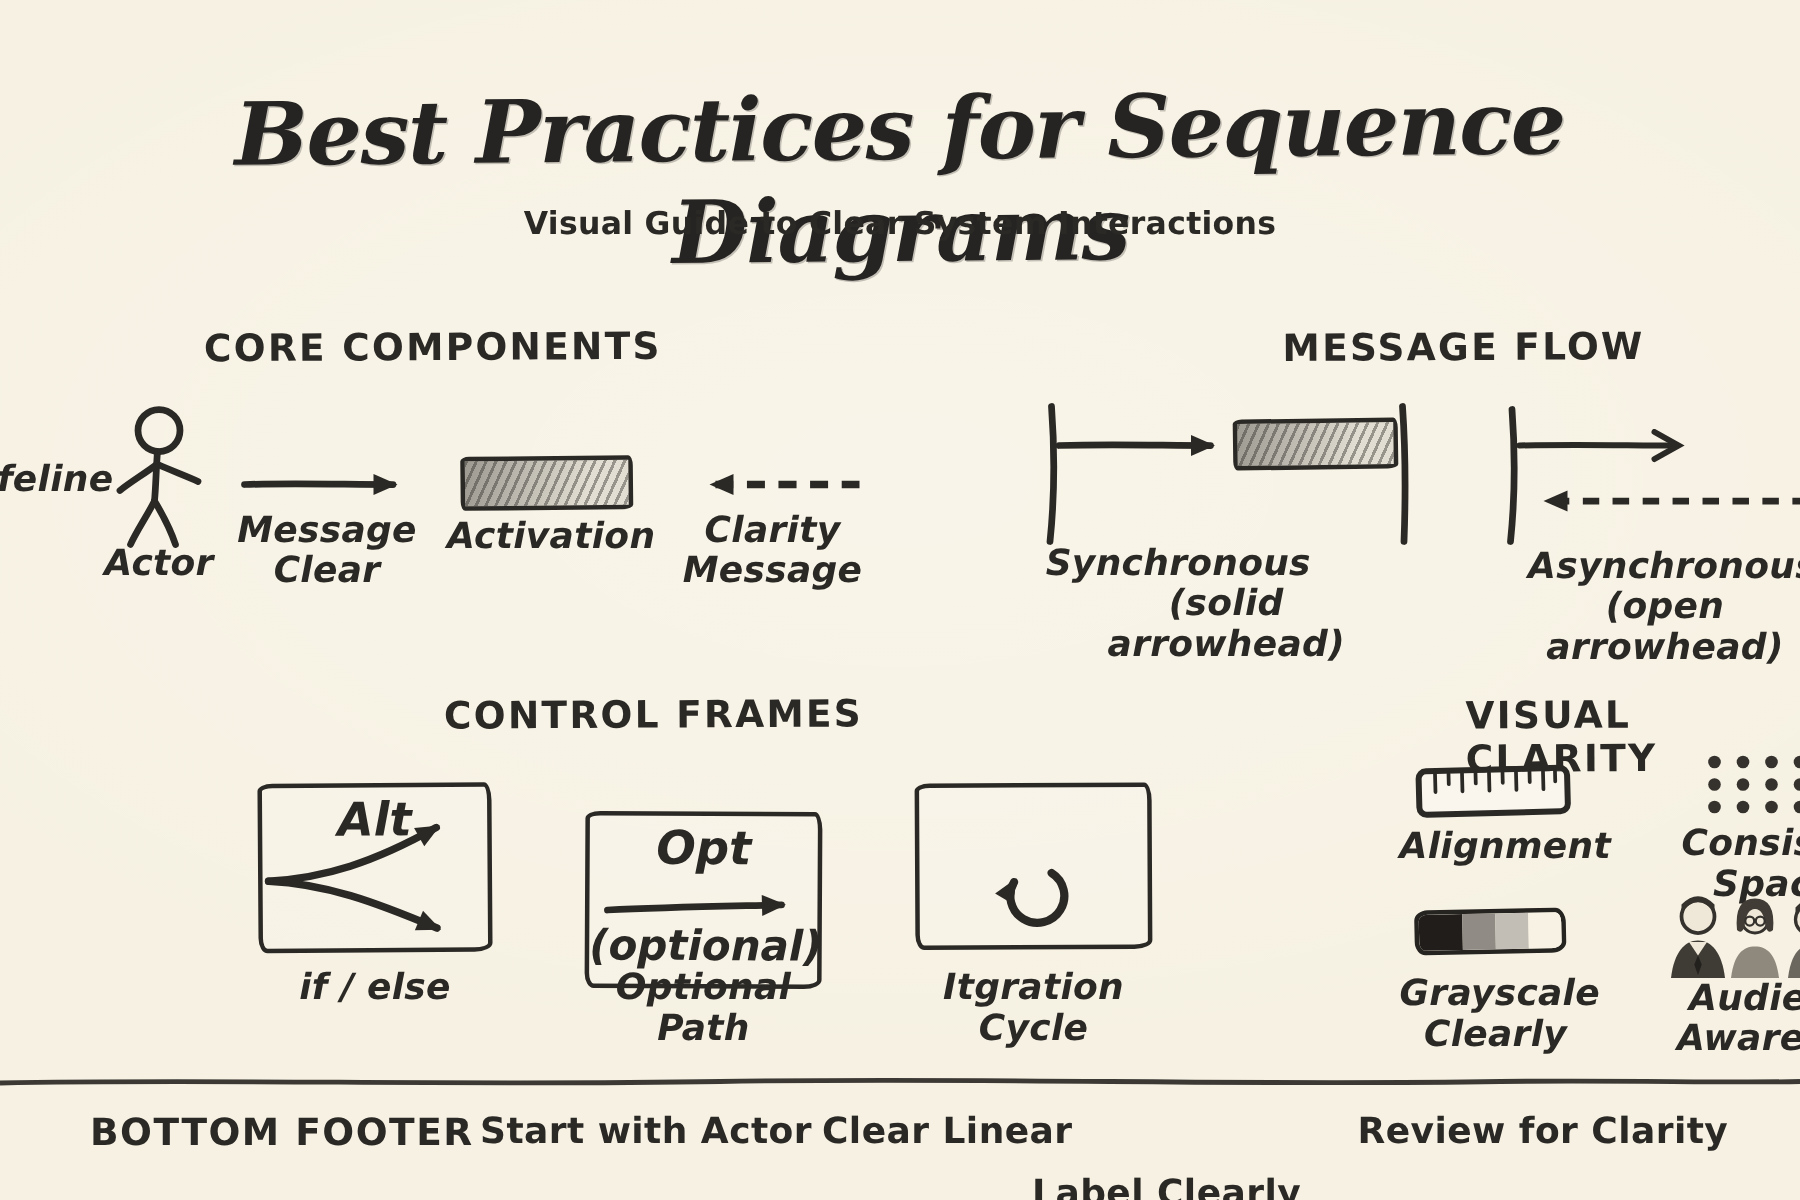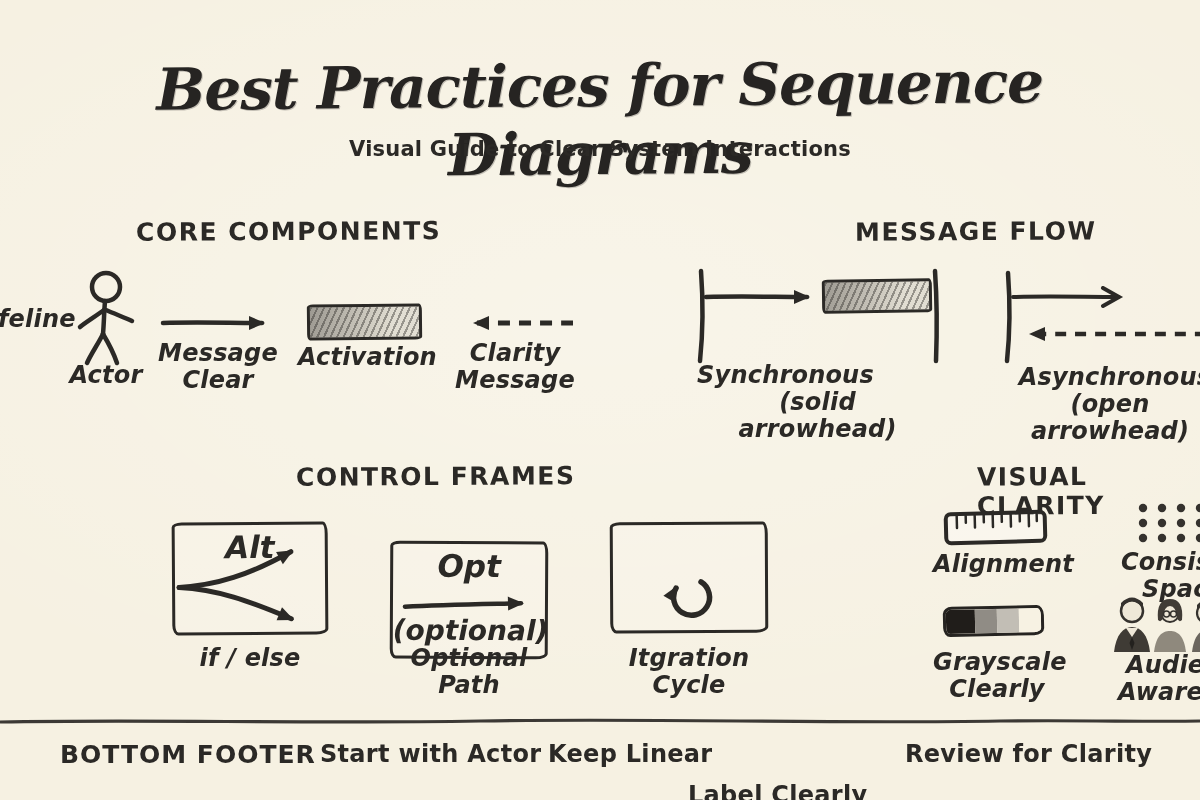--- a/index.html
+++ b/index.html
@@ -227,17 +227,17 @@
     <path d="M87,16 Q97,2 107,16 L107,11 Q97,0 87,11 Z" fill="#35322e"></path>
   </svg>
   <div class="abs hand lbl nowrap" style="left:1126px;top:652px;">Audience</div>
   <div class="abs hand lbl nowrap" style="left:1118px;top:679px;">Awareness</div>
 
   <svg class="abs" style="left:0;top:716px;" width="1200" height="12" viewBox="0 0 1200 12">
     <path d="M0,6 C150,3 300,8 480,5 C660,2 820,8 1000,5 C1080,4 1150,6 1200,5" stroke="#2b2926" stroke-width="3.2" fill="none" opacity=".92"></path>
   </svg>
   <div class="abs hand footer-brand" style="left:60px;top:740px;">BOTTOM FOOTER</div>
   <div class="abs hand footer-item" style="left:320px;top:740px;">Start with Actor</div>
-  <div class="abs hand footer-item" style="left:548px;top:740px;">Keep Linear</div>
+  <div class="abs hand footer-item" style="left:548px;top:740px;">Clear Linear</div>
   <div class="abs hand footer-item" style="left:688px;top:740px;margin-top:41px;">Label Clearly</div>
   <div class="abs hand footer-item" style="left:905px;top:740px;">Review for Clarity</div>
 
 </div>
 
 </body></html>

